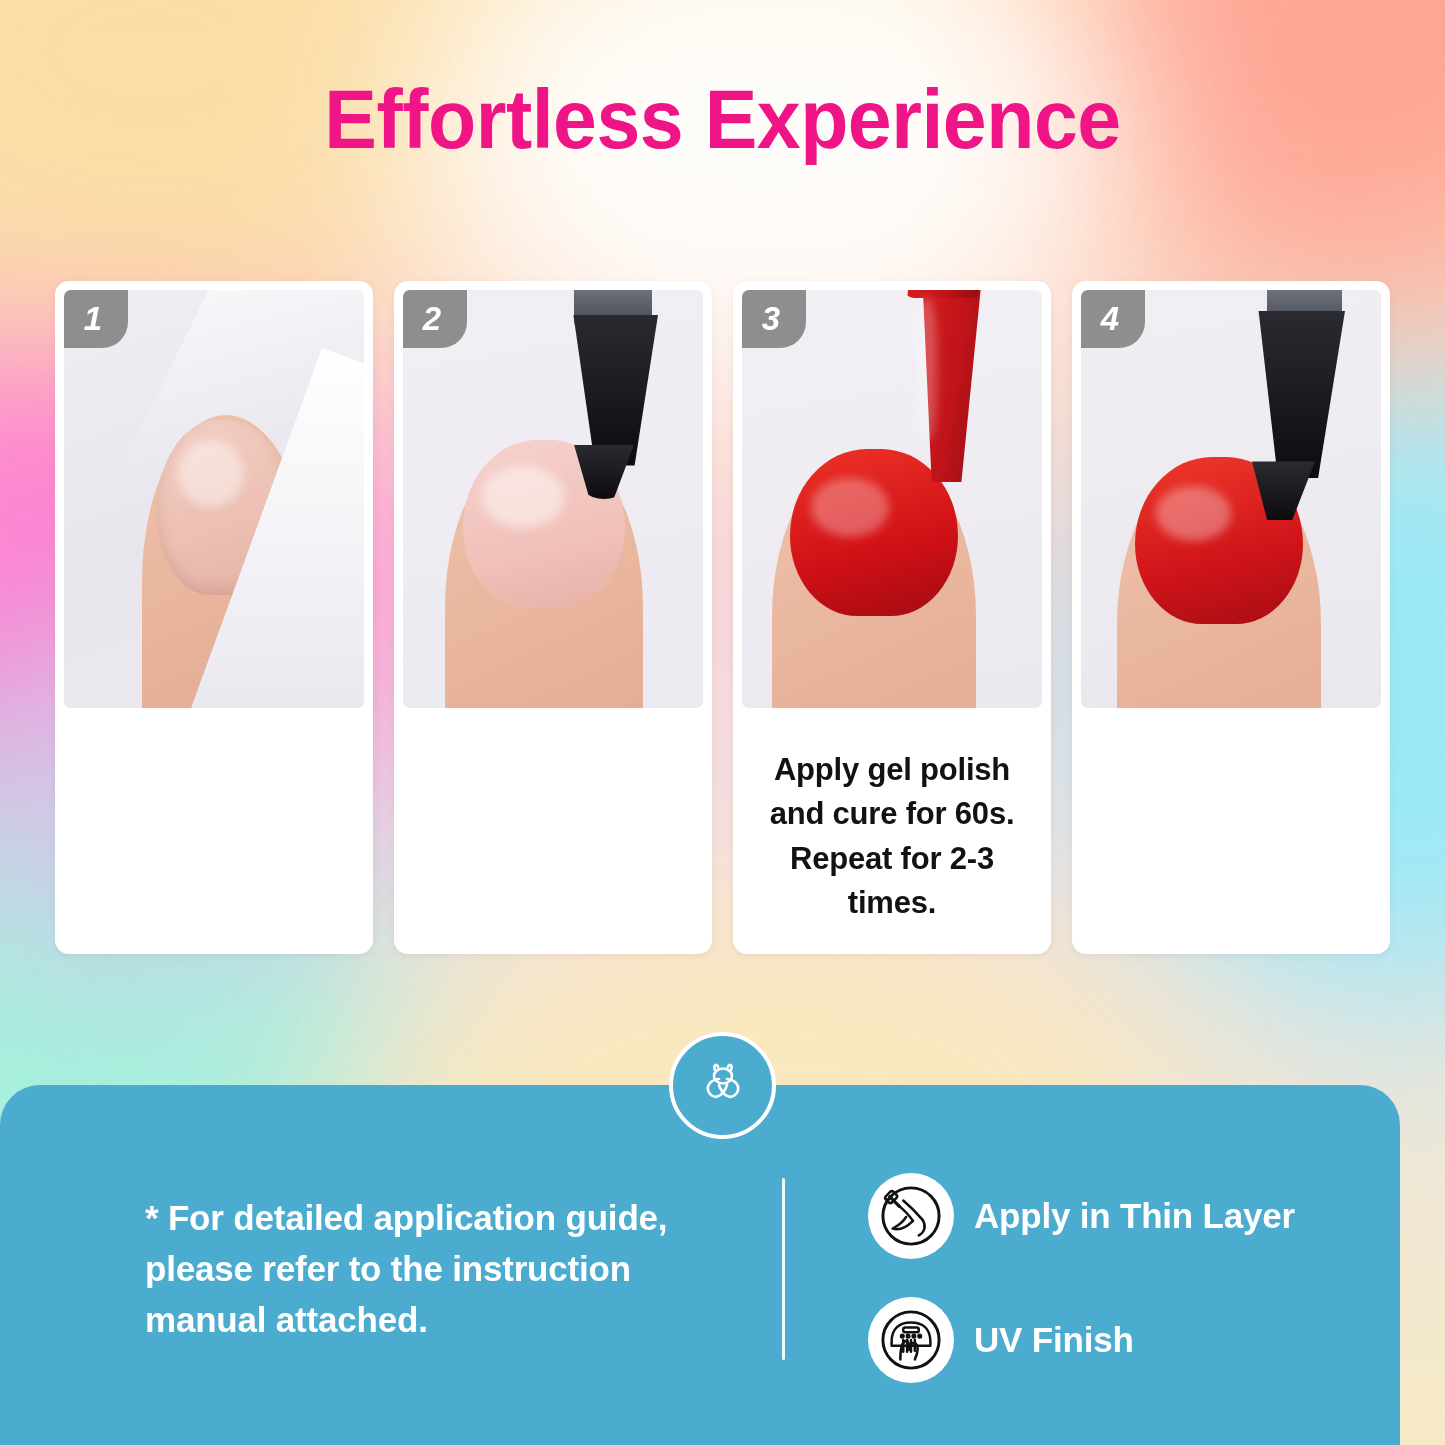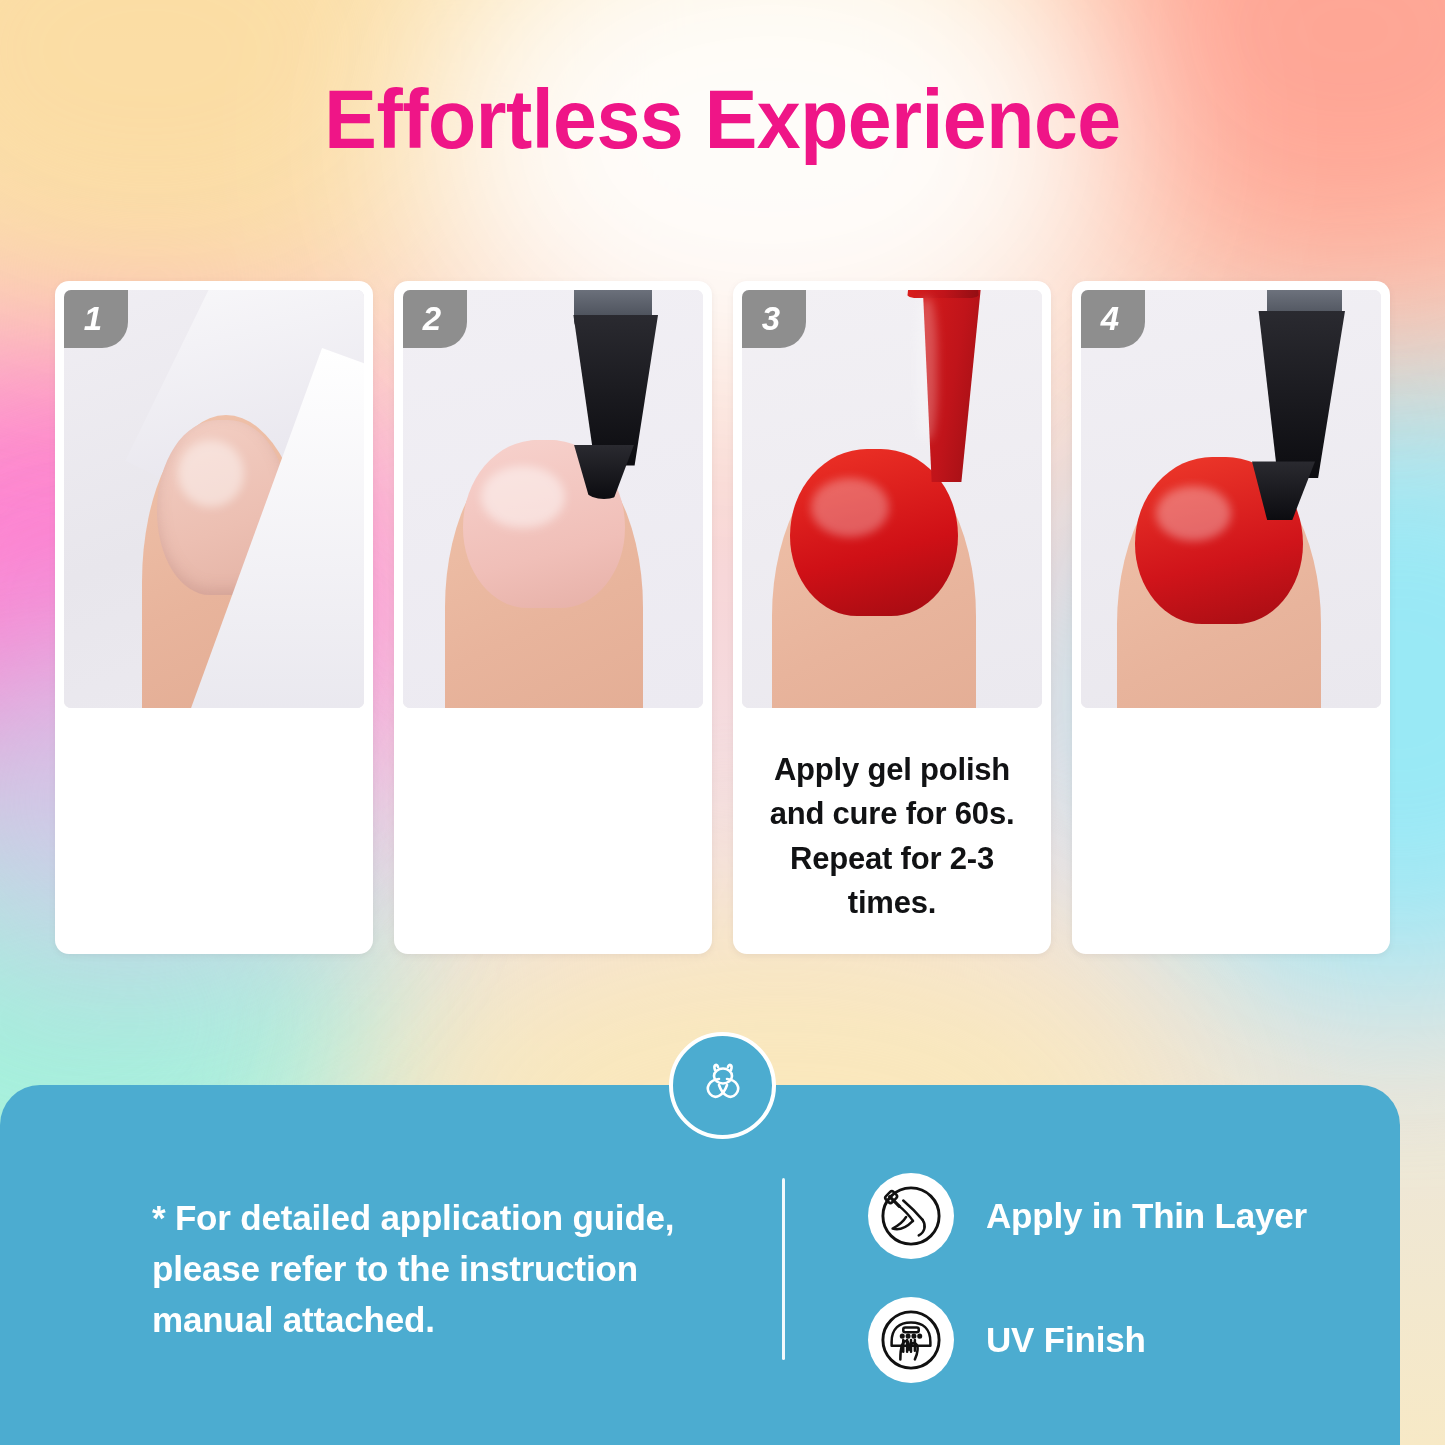--- a/index.html
+++ b/index.html
@@ -85,28 +85,28 @@
     box-sizing:border-box;
   }
 
   
   #banner{
     position:absolute;left:0;top:1085px;width:1400px;height:360px;z-index:6;
     background:#4cacd0;border-top-right-radius:40px;border-top-left-radius:40px;
   }
   #banner-note{
     position:absolute;left:145px;top:1193px;width:600px;z-index:8;
-    color:#ffffff;font-size:35px;font-weight:700;line-height:1.45;letter-spacing:-0.2px;margin-left:7px;
+    color:#ffffff;font-size:35px;font-weight:700;line-height:1.45;letter-spacing:-0.2px;
   }
   #divider{
     position:absolute;left:782px;top:1178px;width:3px;height:182px;
     background:#ffffff;opacity:.92;z-index:8;border-radius:2px;
   }
   .feature{
-    position:absolute;display:flex;align-items:center;gap:32px;z-index:8;
+    position:absolute;display:flex;align-items:center;gap:20px;z-index:8;
   }
   .f-icon{
     width:86px;height:86px;border-radius:50%;background:#ffffff;
     display:flex;align-items:center;justify-content:center;flex:none;
   }
   .f-label{color:#ffffff;font-size:35px;font-weight:700;letter-spacing:-0.2px;}
   #feature-1{left:868px;top:1173px;}
   #feature-2{left:868px;top:1297px;}
 </style>
 </head>

